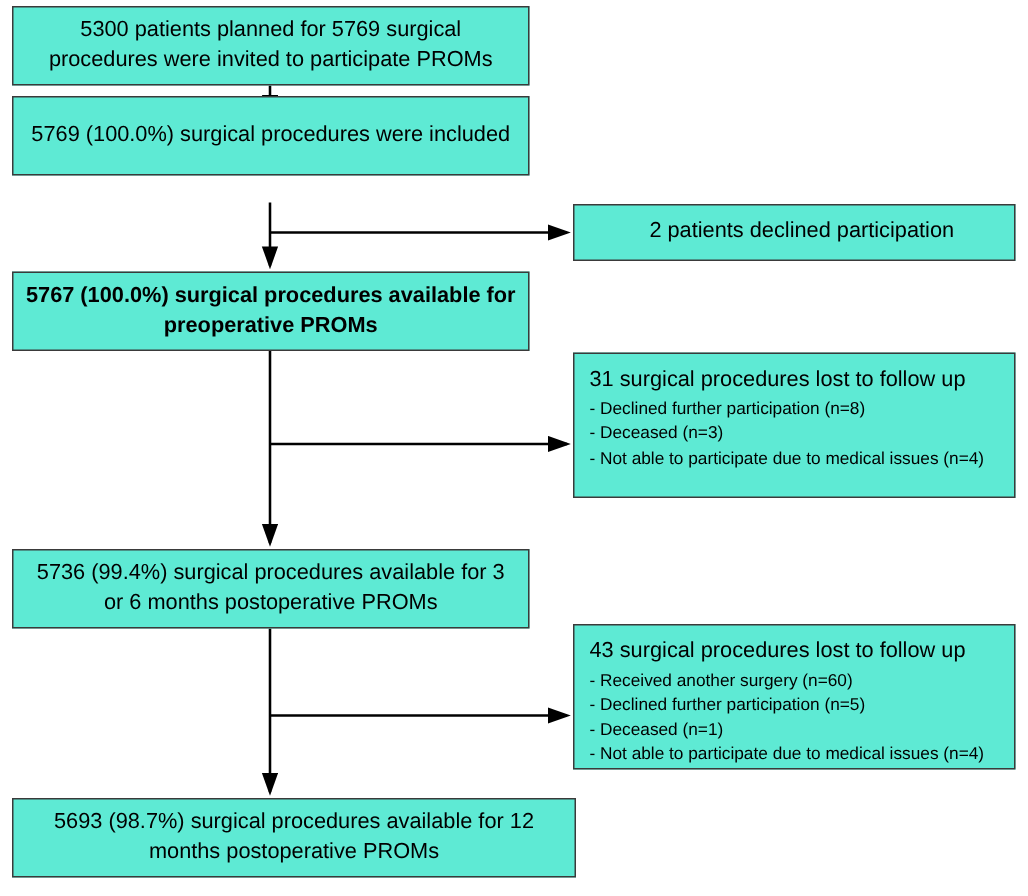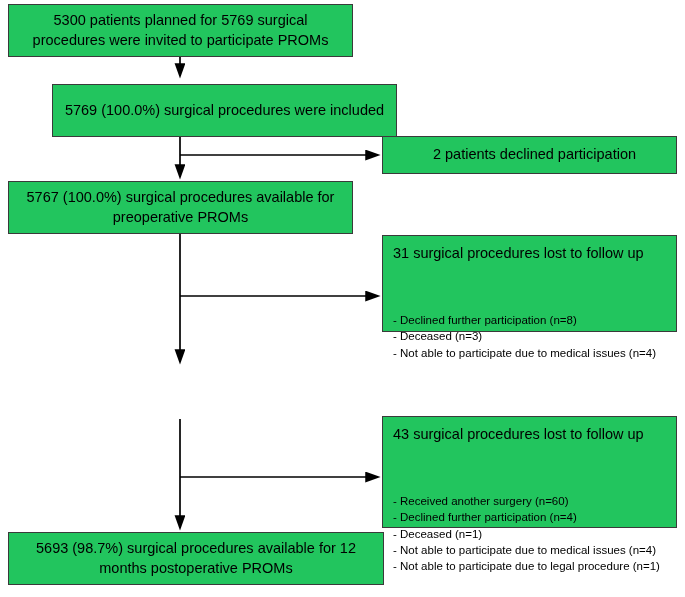--- a/index.html
+++ b/index.html
@@ -18,39 +18,38 @@
   #flow {
     position: absolute;
     left: 0;
     top: 0;
     width: 685px;
     height: 597px;
   }
   .box {
     position: absolute;
     box-sizing: border-box;
-    background: #22c55e;
+    background: #5eead4;
     border: 1px solid #3a3a3a;
     display: flex;
     flex-direction: column;
     justify-content: center;
     align-items: center;
     text-align: center;
     padding: 4px 8px;
   }
   .box .main-line {
     font-size: 14.5px;
     line-height: 1.35;
   }
   .box.left-align {
     align-items: flex-start;
     text-align: left;
     justify-content: flex-start;
     padding: 8px 8px 6px 10px;
-    gap: 47px;
   }
   .box.left-align .main-line {
     font-size: 14.5px;
     line-height: 1.3;
     margin-bottom: 2px;
   }
   .sub-list {
     margin: 0;
     padding: 0;
     list-style: none;
@@ -90,50 +89,52 @@
     <line x1="180" y1="296" x2="378" y2="296" stroke="#000000" stroke-width="1.7" marker-end="url(#arrowhead)"></line>
 
     <line x1="180" y1="419" x2="180" y2="528" stroke="#000000" stroke-width="1.7" marker-end="url(#arrowhead)"></line>
     <line x1="180" y1="477" x2="378" y2="477" stroke="#000000" stroke-width="1.7" marker-end="url(#arrowhead)"></line>
   </svg>
 
   <div class="box" style="left:8px; top:4px; width:345px; height:53px;">
     <div class="main-line">5300 patients planned for 5769 surgical procedures were invited to participate PROMs</div>
   </div>
 
-  <div class="box" style="left:8px; top:84px; width:345px; height:53px;margin-left:44px;">
+  <div class="box" style="left:8px; top:64px; width:345px; height:53px;">
     <div class="main-line">5769 (100.0%) surgical procedures were included</div>
   </div>
 
-  <div class="box" style="left:8px; top:181px; width:345px; height:53px;">
+  <div class="box" style="left:8px; top:181px; width:345px; height:53px;font-weight:bold;">
     <div class="main-line">5767 (100.0%) surgical procedures available for preoperative PROMs</div>
   </div>
 
+  <div class="box" style="left:8px; top:366px; width:345px; height:53px;">
+    <div class="main-line">5736 (99.4%) surgical procedures available for 3 or 6 months postoperative PROMs</div>
+  </div>
 
   <div class="box" style="left:8px; top:532px; width:376px; height:53px;">
     <div class="main-line">5693 (98.7%) surgical procedures available for 12 months postoperative PROMs</div>
   </div>
 
   <div class="box" style="left:382px; top:136px; width:295px; height:38px;padding-left:18px;">
     <div class="main-line">2 patients declined participation</div>
   </div>
 
   <div class="box left-align" style="left:382px; top:235px; width:295px; height:97px;">
     <div class="main-line">31 surgical procedures lost to follow up</div>
     <ul class="sub-list">
       <li>- Declined further participation (n=8)</li>
       <li>- Deceased (n=3)</li>
       <li>- Not able to participate due to medical issues (n=4)</li>
     </ul>
   </div>
 
-  <div class="box left-align" style="left:382px; top:416px; width:295px; height:112px;">
+  <div class="box left-align" style="left:382px; top:416px; width:295px; height:97px;">
     <div class="main-line">43 surgical procedures lost to follow up</div>
     <ul class="sub-list">
       <li>- Received another surgery (n=60)</li>
-      <li>- Declined further participation (n=4)</li>
+      <li>- Declined further participation (n=5)</li>
       <li>- Deceased (n=1)</li>
       <li>- Not able to participate due to medical issues (n=4)</li>
-      <li>- Not able to participate due to legal procedure (n=1)</li>
     </ul>
   </div>
 
 </div>
 
 </body></html>

